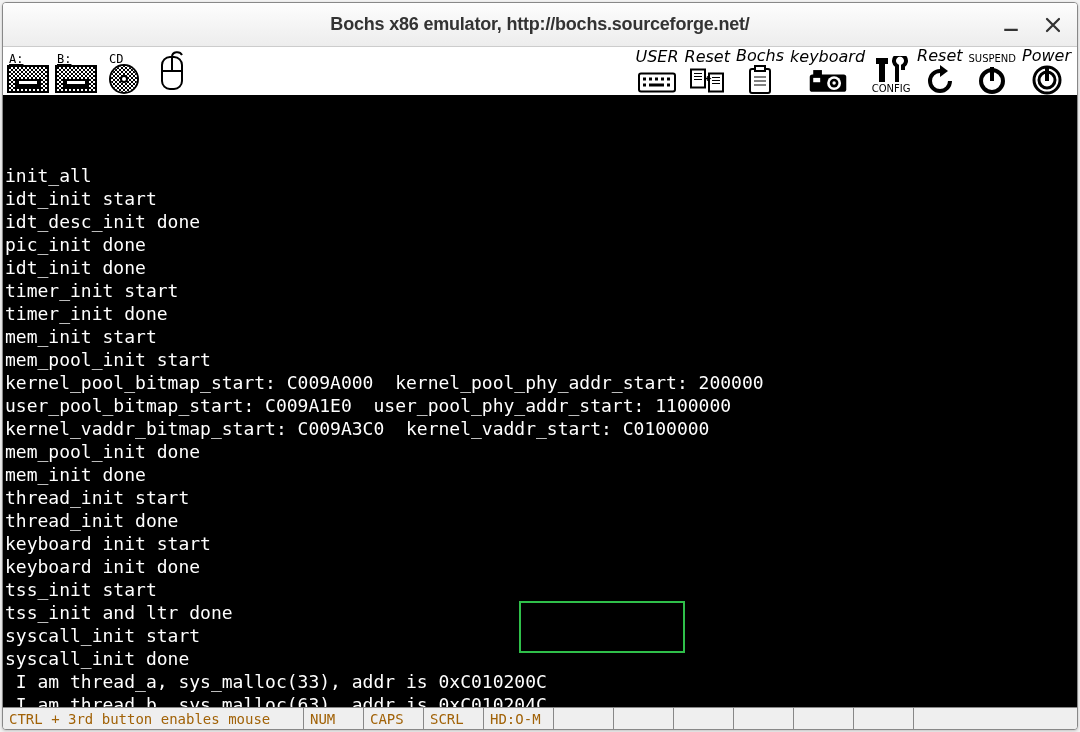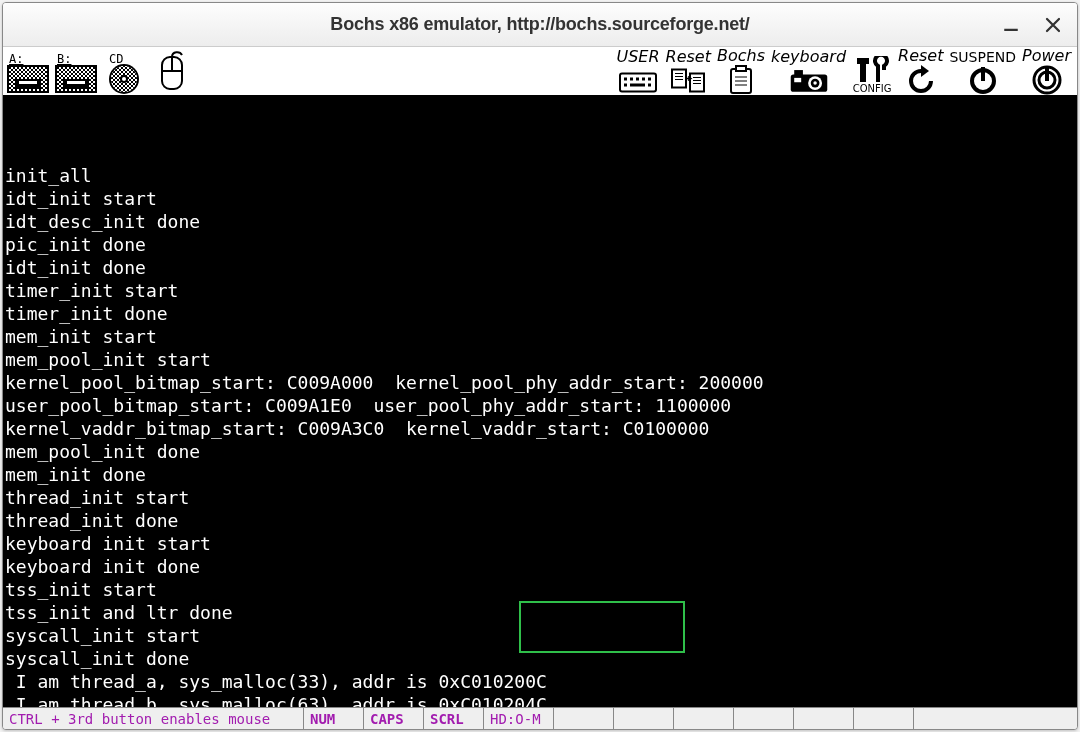--- a/index.html
+++ b/index.html
@@ -106,32 +106,32 @@
     box-sizing: border-box;
   }
   .statusbar {
     height: 22px;
     background: #efefef;
     border-top: 1px solid #888;
     display: flex;
     align-items: center;
     font-family: "DejaVu Sans Mono", monospace;
     font-size: 14px;
-    color: #a21caf;
+    color: #a16207;
   }
   .statusbar .seg {
     padding: 0 6px;
     border-left: 1px solid #888;
     height: 100%;
     display: flex;
     align-items: center;
     white-space: pre;
   }
   .statusbar .seg:first-child { border-left: none; flex: 0 0 300px; }
-  .statusbar .ind { flex: 0 0 60px; font-weight: bold; }
+  .statusbar .ind { flex: 0 0 60px; }
   .statusbar .hd  { flex: 0 0 70px; }
   .statusbar .spacer { flex: 0 0 60px; }
 </style>
 </head>
 <body>
 
 <div class="window">
 
   <div class="titlebar">
     <div class="title">Bochs x86 emulator, http://bochs.sourceforge.net/</div>
@@ -282,21 +282,21 @@
       <div class="tb-btn">
         <span class="lbl">Reset</span>
         <span class="ico">
           <svg viewBox="0 0 34 30">
               <path d="M17 6 A10 10 0 1 0 27 16" fill="none" stroke="#000" stroke-width="4"></path>
               <path d="M17 0 L17 12 L25 6 Z" fill="#000"></path>
             </svg>
         </span>
       </div>
       <div class="tb-btn">
-        <span class="lbl" style="font-style:normal;font-size:14px">SUSPEND</span>
+        <span class="lbl" style="font-style:normal;font-size:10px">SUSPEND</span>
         <span class="ico">
           <svg viewBox="0 0 34 30">
               <circle cx="17" cy="16" r="11" fill="none" stroke="#000" stroke-width="4"></circle>
               <rect x="15" y="2" width="4" height="14" fill="#000"></rect>
             </svg>
         </span>
       </div>
       <div class="tb-btn">
         <span class="lbl">Power</span>
         <span class="ico">

